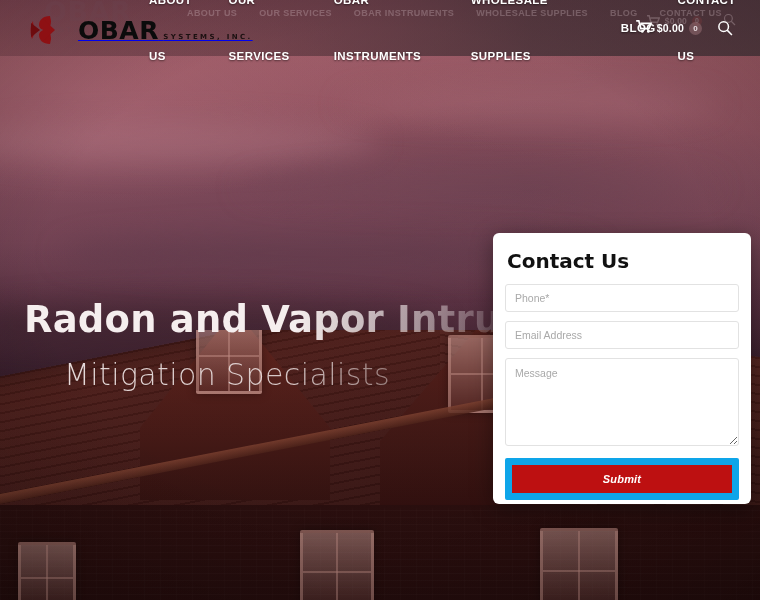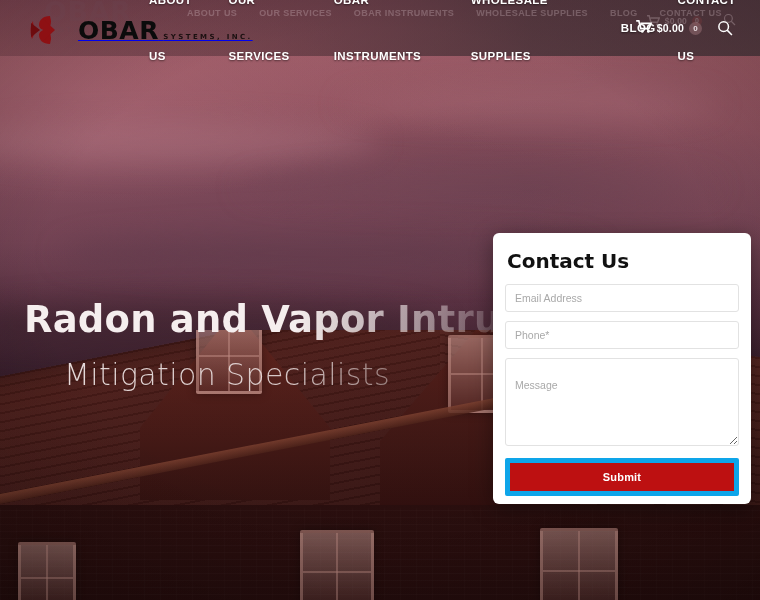--- a/index.html
+++ b/index.html
@@ -207,27 +207,27 @@
     font-size:20px;font-weight:bold;color:#111;margin:0 0 11px 2px;letter-spacing:0;
   }
   .fld{
     display:block;width:100%;box-sizing:border-box;
     border:1px solid #e2e2e2;border-radius:3px;
     background:#fff;color:#333;
     font-family:"Liberation Sans", sans-serif;font-size:10.5px;
     padding:7px 9px;margin-bottom:9px;outline:none;
   }
   .fld::placeholder{color:#a9a9a9;}
-  textarea.fld{height:88px;resize:vertical;padding-top:20px;margin-bottom:12px;}
+  textarea.fld{height:88px;resize:vertical;padding-top:8px;margin-bottom:12px;}
   .submit{
     display:block;width:100%;box-sizing:border-box;
-    background:#bd1011;border:5px solid #0ea5e9;border-radius:2px;
+    background:#bd1011;border:7px solid #0ea5e9;border-radius:2px;
     color:#ffffff;font-family:"Liberation Sans", sans-serif;
     font-size:11px;font-weight:bold;letter-spacing:.2px;
-    padding:8px 0;cursor:pointer;
+    padding:8px 0;cursor:pointer;font-style:italic;
   }
 </style>
 </head>
 <body>
 
 <div class="page">
 
   <div class="hero-bg">
     <div class="sky">
       <div class="sky-streak s1"></div>
@@ -350,23 +350,23 @@
   <div class="hero-copy">
     <div class="headline">Radon and Vapor Intrusion</div>
     <div class="subline">Mitigation Specialists</div>
   </div>
 
   <section class="contact-card">
     <div class="card-inner">
       <h2 class="card-title">Contact Us</h2>
 
 
+      <input class="fld" type="text" placeholder="Phone*" style="">
+
       <input class="fld" type="text" placeholder="Email Address" style="">
-
-      <input class="fld" type="text" placeholder="Phone*" style="">
 
       <textarea class="fld" placeholder="Message" style=""></textarea>
 
       <button class="submit">Submit</button>
     </div>
   </section>
 
 </div>
 
 </body></html>

